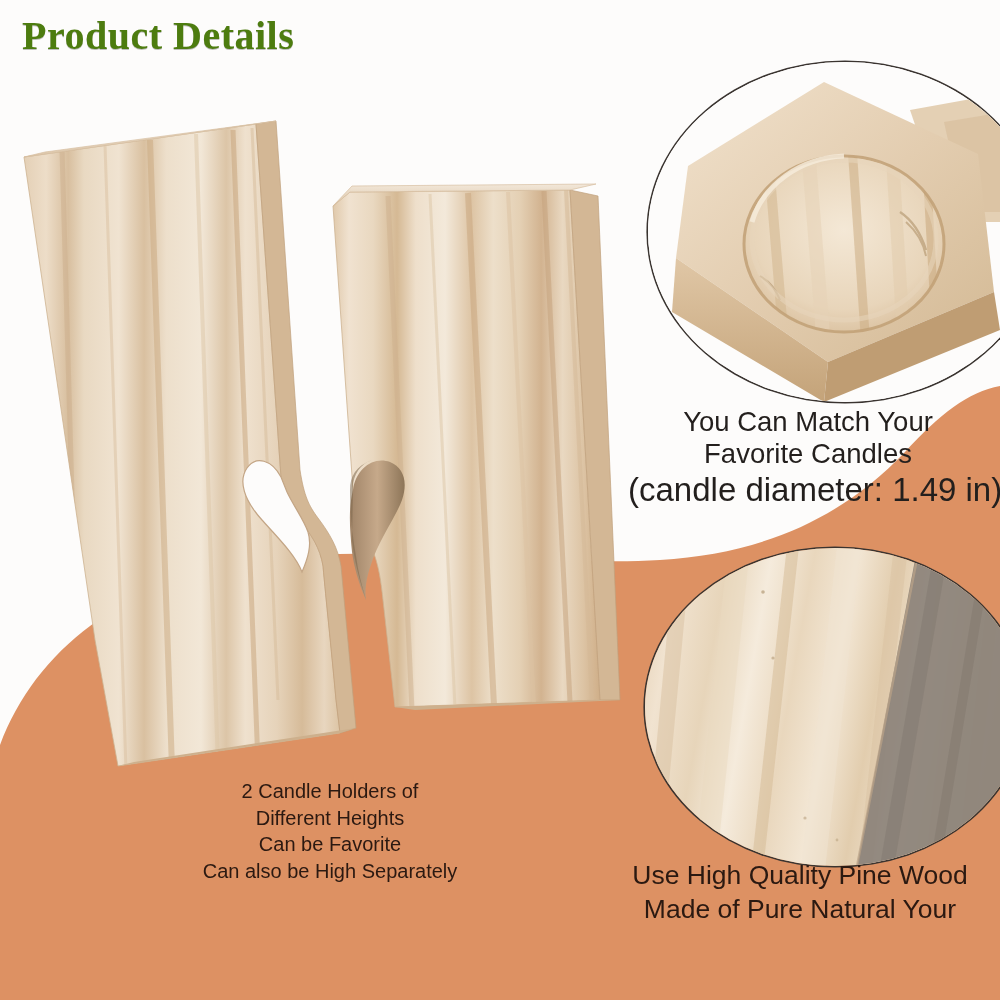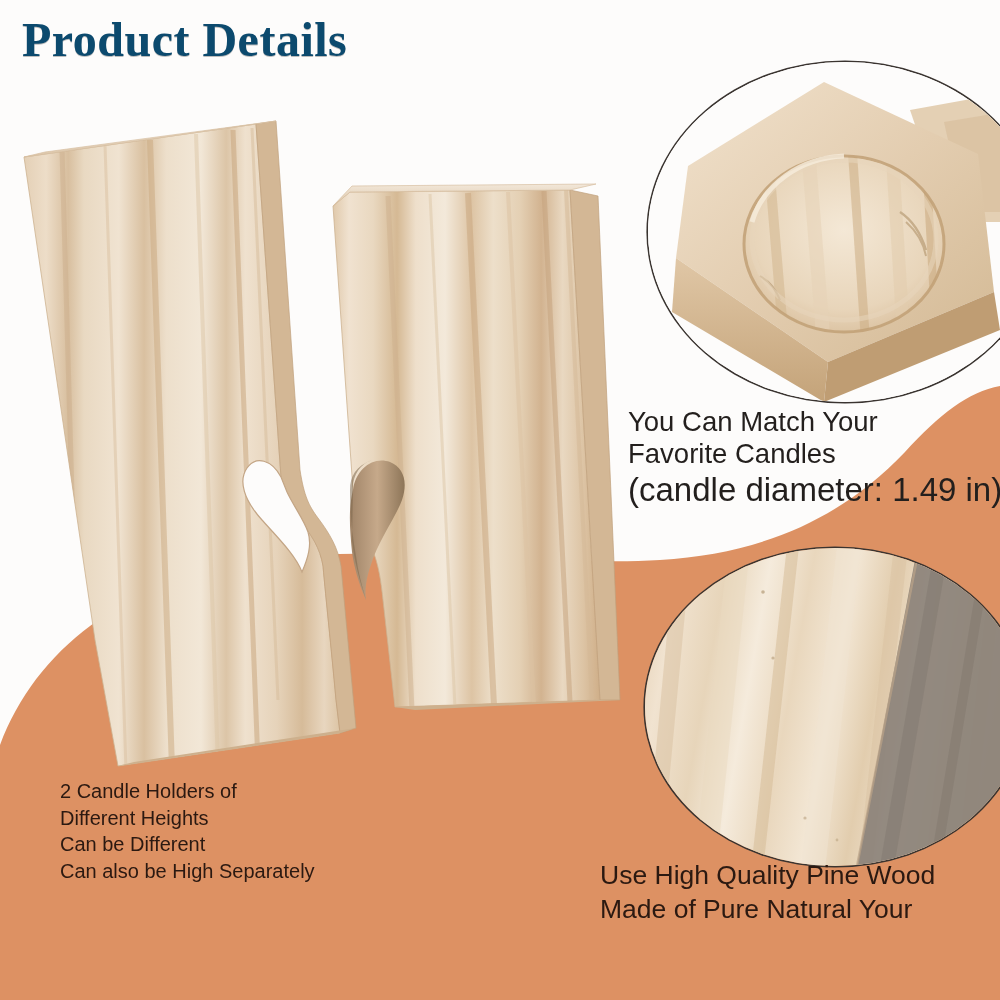--- a/index.html
+++ b/index.html
@@ -29,23 +29,23 @@
     height: 1000px;
   }
 
   
   .title {
     position: absolute;
     left: 22px;
     top: 12px;
     font-family: "Liberation Serif", serif;
     font-weight: 700;
-    font-size: 48px;
+    font-size: 40px;
     letter-spacing: 0.5px;
-    color: #0c4a6e;
+    color: #4d7c0f;
     white-space: nowrap;
     text-shadow: 0 1px 0 rgba(0,0,0,0.25);
   }
 
   
   .blocks-svg {
     position: absolute;
     left: 0;
     top: 0;
     width: 1000px;
@@ -69,21 +69,21 @@
     left: 645px;
     top: 548px;
     width: 380px;
     height: 318px;
   }
   .inset svg { display: block; width: 100%; height: 100%; }
 
   
   .caption {
     position: absolute;
-    text-align: left;
+    text-align: center;
     line-height: 1.18;
     white-space: nowrap;
   }
   #caption-candles {
     left: 628px;
     top: 406px;
     width: 360px;
     font-size: 27.5px;
     color: #231f1d;
   }
@@ -364,21 +364,21 @@
 
   <div class="caption" id="caption-candles">
     <div class="line line-1">You Can Match Your</div>
     <div class="line line-2">Favorite Candles</div>
     <div class="line line-3">(candle diameter: 1.49 in)</div>
   </div>
 
   <div class="caption" id="caption-holders">
     <div class="line">2 Candle Holders of</div>
     <div class="line">Different Heights</div>
-    <div class="line">Can be Different</div>
+    <div class="line">Can be Favorite</div>
     <div class="line">Can also be High Separately</div>
   </div>
 
   <div class="caption" id="caption-pine">
     <div class="line">Use High Quality Pine Wood</div>
     <div class="line">Made of Pure Natural Your</div>
   </div>
 
 </div>
 

